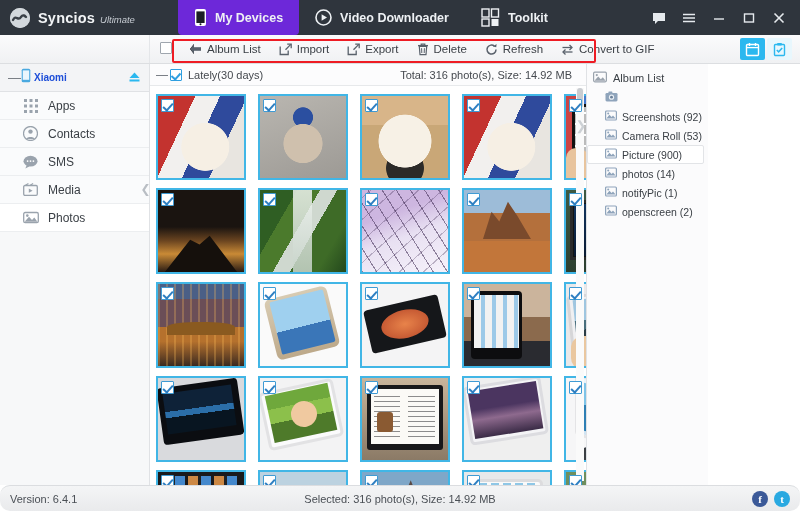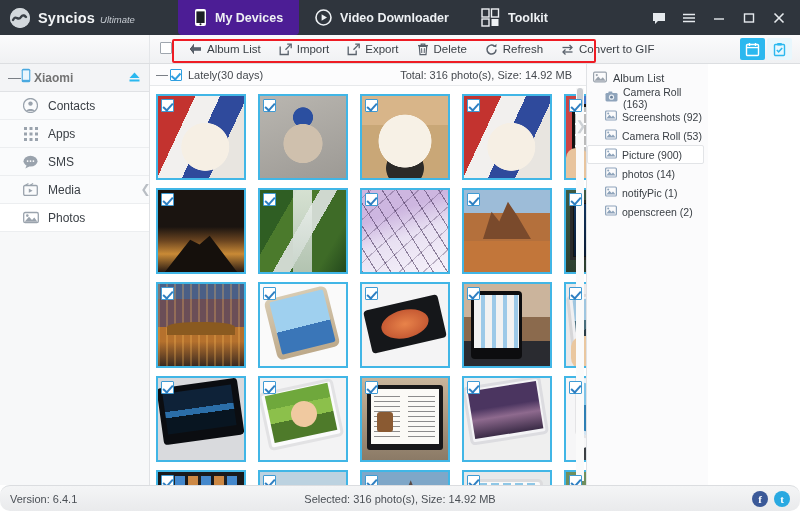--- a/index.html
+++ b/index.html
@@ -31,21 +31,21 @@
     color: #c7ccd3; font-size: 9.5px; font-style: italic;
     margin-left: 5px; position: relative; top: 2px;
   }
 
   .tabs { display: flex; align-items: stretch; flex: none; }
   .tab {
     display: flex; align-items: center; gap: 8px;
     padding: 0 16px; color: #eef1f4; font-size: 12.5px; font-weight: bold;
     cursor: default; height: 35px;
   }
-  .tab.active { background: #4c1d95; border-radius: 0 0 4px 4px; }
+  .tab.active { background: #6d28d9; border-radius: 0 0 4px 4px; }
   .tab .tico { display: flex; align-items: center; }
 
   .title-spacer { flex: 1 1 auto; }
   .win-icons { display: flex; align-items: center; gap: 0; padding-right: 6px; }
   .win-btn {
     width: 30px; height: 35px; display: flex; align-items: center;
     justify-content: center; color: #e6eaee;
   }
   .win-btn svg { display: block; }
 
@@ -106,21 +106,21 @@
   
   .sidebar {
     position: absolute; left: 0; top: 64px; width: 150px; bottom: 26px;
     background: #f7f8f9; border-right: 1px solid #e0e2e5;
   }
   .dev-header {
     height: 28px; display: flex; align-items: center; padding: 0 8px;
     border-bottom: 1px solid #e0e2e5; background: #f3f4f6;
   }
   .dev-minus { color: #6a7078; font-size: 13px; width: 13px; }
-  .dev-name { margin-left: 3px; color: #737373; font-size: 12px; font-weight: 600; }
+  .dev-name { margin-left: 3px; color: #1d4ed8; font-size: 10px; font-weight: 600; }
   .eject { margin-left: auto; }
   .side-item {
     height: 28px; display: flex; align-items: center; gap: 9px;
     padding-left: 22px; font-size: 12px; color: #3b4046;
     border-bottom: 1px solid #eceef0; background: #fafbfc;
   }
   .side-item.selected { background: #ffffff; }
   .side-item .sico { width: 17px; display: flex; justify-content: center; }
   .collapse-arrow {
     position: absolute; right: -1px; top: 112px; width: 9px; height: 26px;
@@ -394,31 +394,20 @@
           <rect x="1.8" y="2.4" width="6.4" height="9.4" fill="#eaf6fd"></rect>
         </svg>
       </span>
       <span class="dev-name">Xiaomi</span>
       <span class="eject">
         <svg width="13" height="12" viewBox="0 0 13 12">
           <path d="M6.5 1.5 L11.5 7 H1.5 Z" fill="#2bb8ef"></path>
           <rect x="1.5" y="8.5" width="10" height="2" fill="#2bb8ef"></rect>
         </svg>
       </span>
-    </div>
-
-    <div class="side-item">
-      <span class="sico">
-        <svg width="15" height="15" viewBox="0 0 15 15">
-          <circle cx="7.5" cy="7.5" r="7" fill="none" stroke="#9aa3ad" stroke-width="1.3"></circle>
-          <circle cx="7.5" cy="5.6" r="2.2" fill="#9aa3ad"></circle>
-          <path d="M3.3 13c.8-2.6 7.6-2.6 8.4 0" fill="#9aa3ad"></path>
-        </svg>
-      </span>
-      <span>Contacts</span>
     </div>
 
     <div class="side-item">
       <span class="sico">
         <svg width="14" height="14" viewBox="0 0 14 14">
           <g fill="#9aa3ad">
             <rect x="0" y="0" width="3" height="3"></rect>
               <rect x="5.5" y="0" width="3" height="3"></rect>
               <rect x="11" y="0" width="3" height="3"></rect>
             <rect x="0" y="5.5" width="3" height="3"></rect>
@@ -428,20 +417,31 @@
               <rect x="5.5" y="11" width="3" height="3"></rect>
               <rect x="11" y="11" width="3" height="3"></rect>
           </g>
         </svg>
       </span>
       <span>Apps</span>
     </div>
 
     <div class="side-item">
       <span class="sico">
+        <svg width="15" height="15" viewBox="0 0 15 15">
+          <circle cx="7.5" cy="7.5" r="7" fill="none" stroke="#9aa3ad" stroke-width="1.3"></circle>
+          <circle cx="7.5" cy="5.6" r="2.2" fill="#9aa3ad"></circle>
+          <path d="M3.3 13c.8-2.6 7.6-2.6 8.4 0" fill="#9aa3ad"></path>
+        </svg>
+      </span>
+      <span>Contacts</span>
+    </div>
+
+    <div class="side-item">
+      <span class="sico">
         <svg width="15" height="14" viewBox="0 0 15 14">
           <ellipse cx="7.5" cy="6.2" rx="7" ry="5.4" fill="#9aa3ad"></ellipse>
           <path d="M3.6 10.2 L2.4 13.6 L6.6 11.2 Z" fill="#9aa3ad"></path>
           <g fill="#fff">
               <circle cx="4.6" cy="6.1" r="0.9"></circle>
               <circle cx="7.5" cy="6.1" r="0.9"></circle>
               <circle cx="10.4" cy="6.1" r="0.9"></circle>
             </g>
         </svg>
       </span>
@@ -726,21 +726,20 @@
 
     <div class="al-item">
       <span>
         <svg width="13" height="11" viewBox="0 0 13 11">
           <rect x="0.5" y="2" width="12" height="8.4" rx="1.3" fill="#8fa4bb"></rect>
           <rect x="3.4" y="0.6" width="4" height="2" rx="0.6" fill="#8fa4bb"></rect>
           <circle cx="6.5" cy="6.2" r="2.6" fill="#e9eef4"></circle>
           <circle cx="6.5" cy="6.2" r="1.4" fill="#6b8099"></circle>
         </svg>
       </span>
-      <span>Camera Roll (163)</span>
     </div>
 
     <div class="al-item">
       <span>
         <svg width="12" height="11" viewBox="0 0 12 11">
           <rect x="0.6" y="1" width="10.8" height="9" rx="1" fill="none" stroke="#8fa4bb" stroke-width="1.2"></rect>
           <circle cx="3.2" cy="3.6" r="1" fill="#8fa4bb"></circle>
           <path d="M1.4 8.4 L4.4 4.8 L6.6 7 L8 5.6 L10.6 8.4 Z" fill="#8fa4bb"></path>
         </svg>
       </span>

